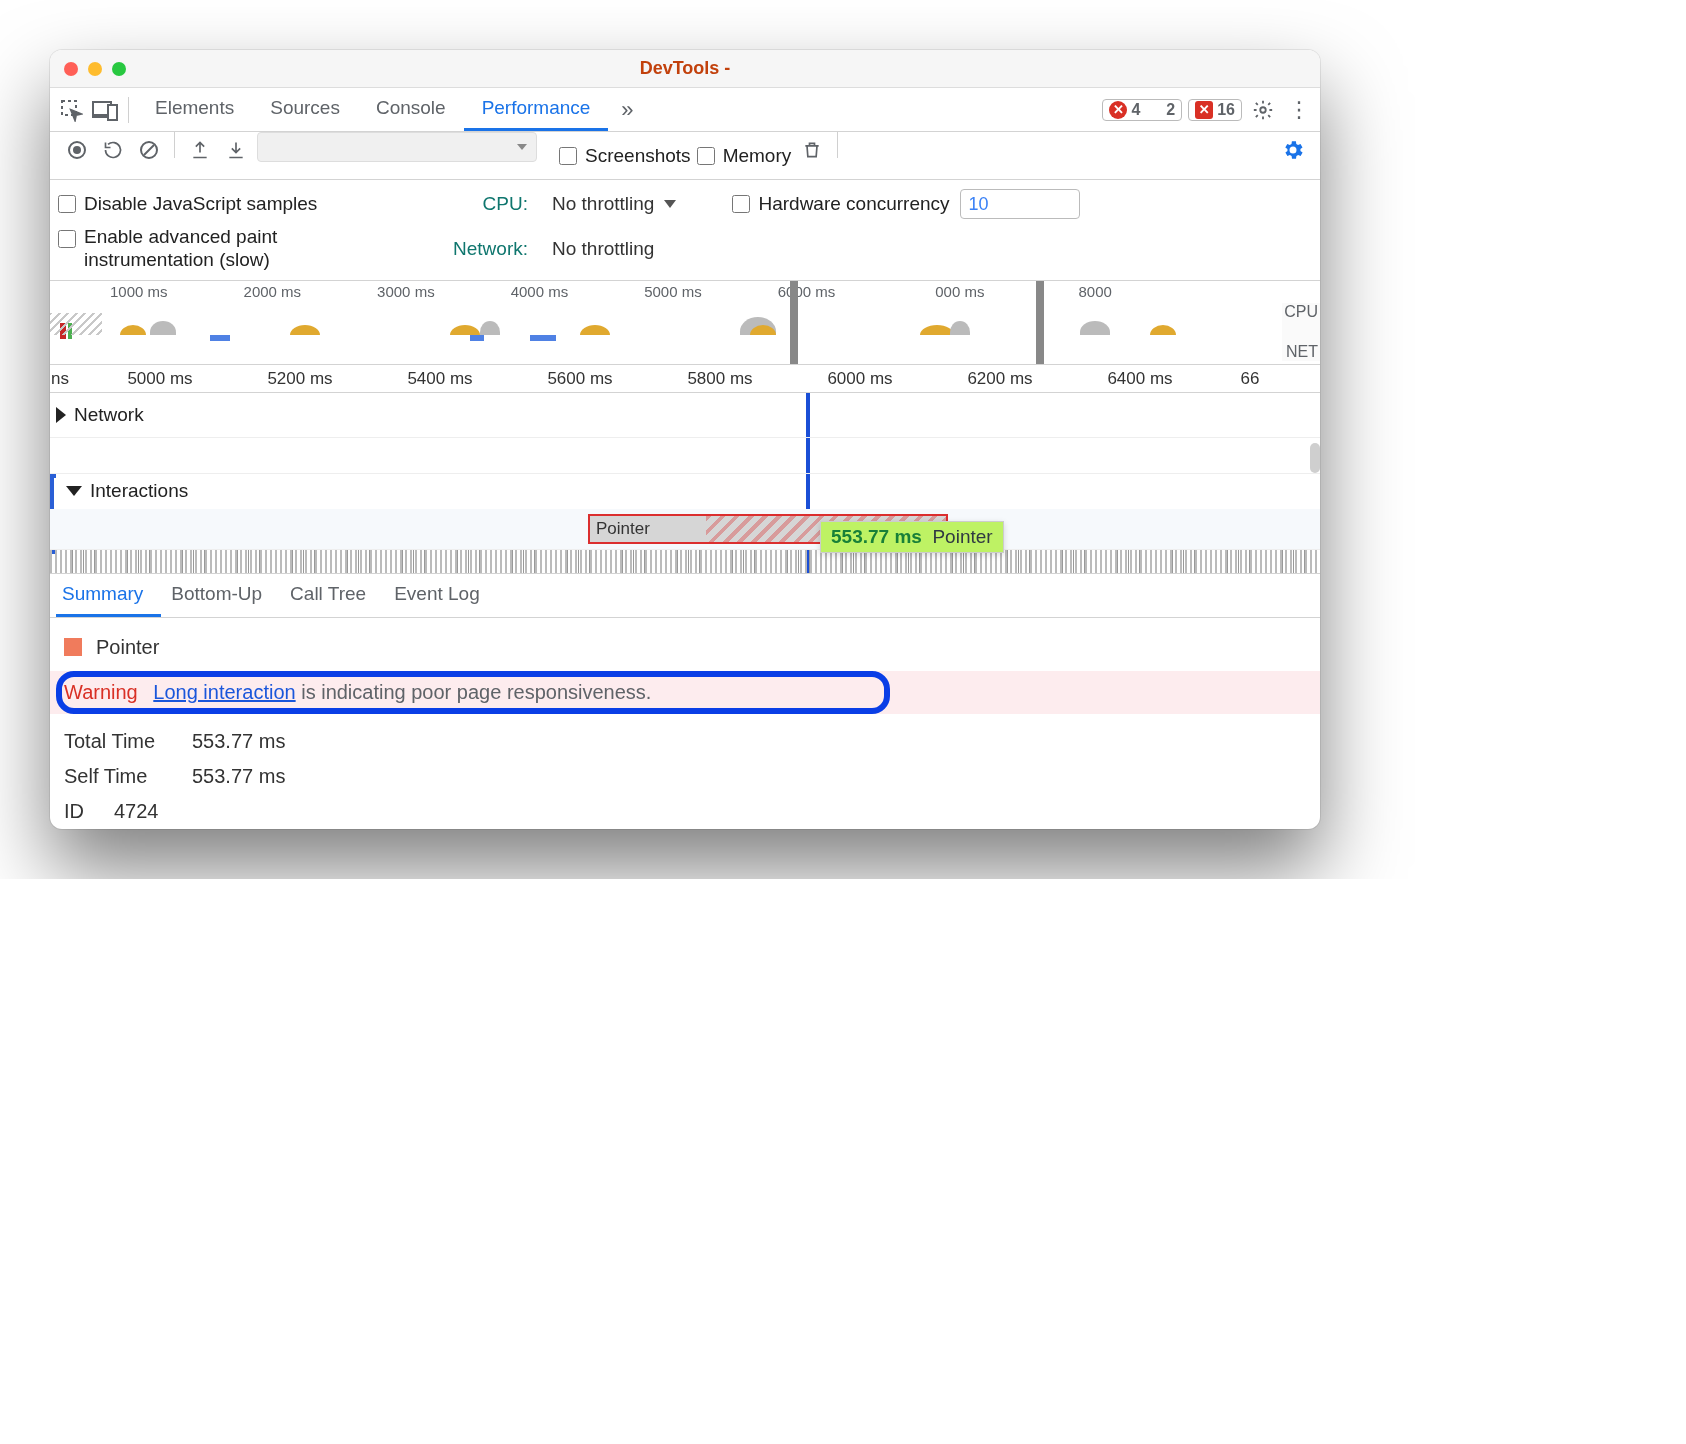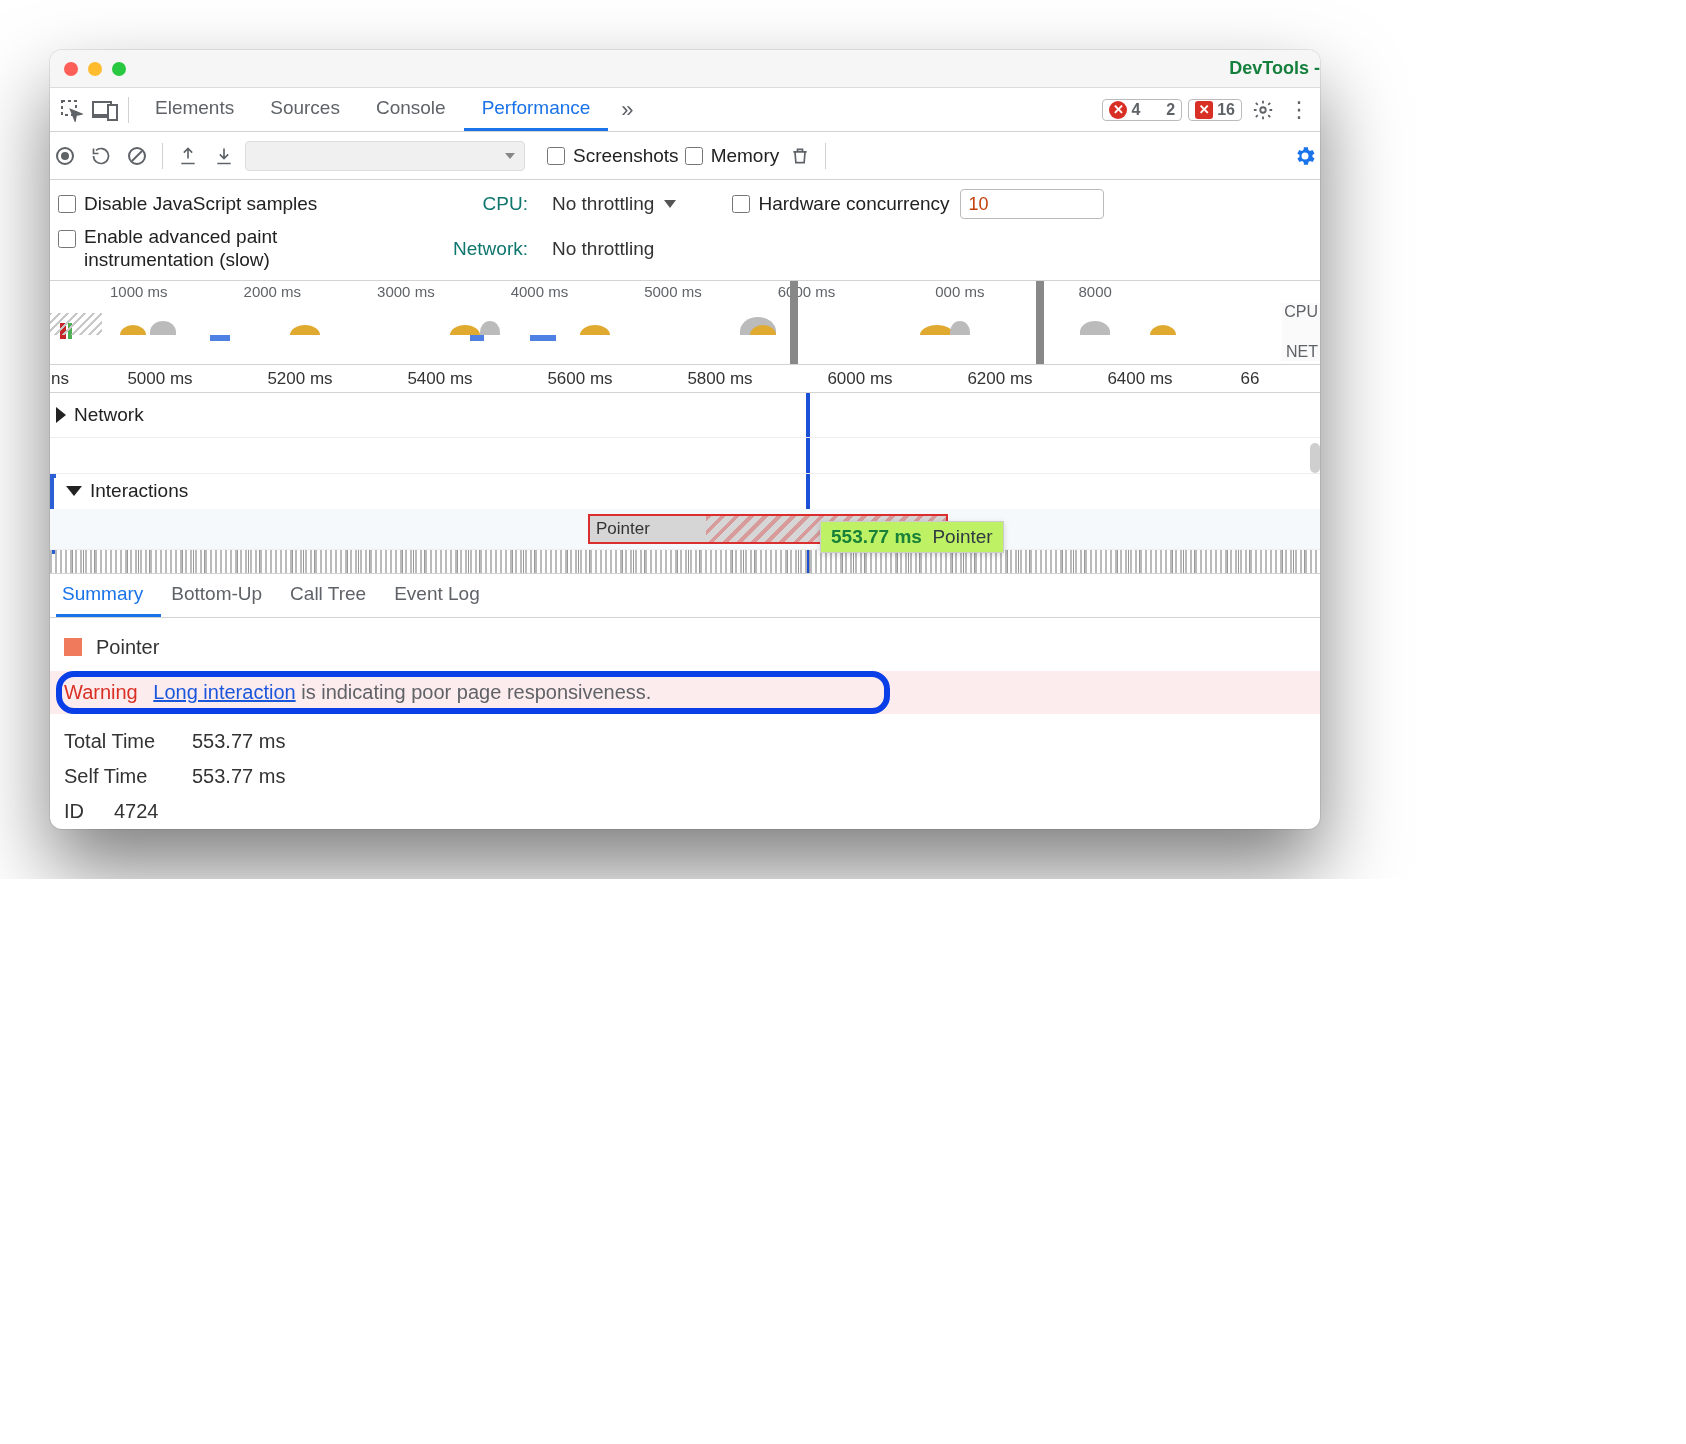--- a/index.html
+++ b/index.html
@@ -24,21 +24,21 @@
     align-items: center;
     position: relative;
     background: #f6f6f6;
     border-bottom: 1px solid #ddd;
   }
   .traffic-lights { display: flex; gap: 10px; padding-left: 14px; }
   .tl { width: 14px; height: 14px; border-radius: 50%; }
   .tl.red { background: #ff5f57; }
   .tl.yellow { background: #febc2e; }
   .tl.green { background: #28c840; }
-  .title { position: absolute; left: 0; right: 0; text-align: right; font-size: 18px; color: #15803d; font-weight: 600; }
+  .title { position: absolute; left: 0; right: 0; text-align: center; font-size: 18px; color: #c2410c; font-weight: 600; }
   
   .toprow {
     display: flex;
     align-items: center;
     height: 44px;
     border-bottom: 1px solid #d3d3d3;
     padding: 0 6px;
     gap: 4px;
     color: #5f6368;
   }
@@ -62,23 +62,23 @@
     display: flex; align-items: center; gap: 4px;
     border: 1px solid #bbb; border-radius: 4px;
     padding: 1px 6px; font-size: 16px; font-weight: 600;
   }
   .pill .ico { display:inline-flex; width: 18px; height:18px; border-radius:50%; align-items:center; justify-content:center; color:#fff; font-size:13px; font-weight:700;}
   .pill .sq { border-radius: 3px; }
   .red-c { background:#d93025; }
   .orange-t { color:#e37400; font-size:18px; background:none; }
   
   .perf-toolbar {
-    display: flex; align-items: center; height: 48px;
+    display: flex; height: 48px;
     border-bottom: 1px solid #d3d3d3;
-    padding: 0 0; gap: 6px;
+    padding: 0 12px; gap: 6px;
     color: #5f6368;
   }
   .wide-select {
     flex: 0 0 280px; height: 30px;
     background: #f0f0f0; border:1px solid #ddd; border-radius:4px;
     display:flex; align-items:center; justify-content:flex-end; padding:0 8px;
     color:#777;
   }
   .chk { display:flex; align-items:center; gap:8px; font-size:19px; color:#222; }
   .chk input { width: 18px; height: 18px; }
@@ -94,22 +94,22 @@
     color: #222;
   }
   .settings .row { display:flex; align-items:center; gap:10px; min-height: 36px;}
   .settings .label { color:#0f766e; min-width: 90px; text-align:right; margin-right: 8px;}
   .dd {
     display:inline-flex; align-items:center; gap:6px;
     padding: 2px 6px; color:#333;
   }
   .dd .tri { border-left:6px solid transparent; border-right:6px solid transparent; border-top:8px solid #555; width:0;height:0; margin-left:4px;}
   .hcinput {
-    width: 144px; height: 30px; border:1px solid #bbb; border-radius:4px;
-    padding: 0 8px; font-size:18px; color:#c2410c; background:#fff; text-align:left;
+    width: 120px; height: 30px; border:1px solid #bbb; border-radius:4px;
+    padding: 0 8px; font-size:18px; color:#3b82f6; background:#fff; text-align:left;
   }
   
   .overview {
     position: relative;
     height: 84px;
     border-bottom: 1px solid #d3d3d3;
     font-size: 15px; color:#5f6368;
     overflow:hidden;
   }
   .overview .ticks {

